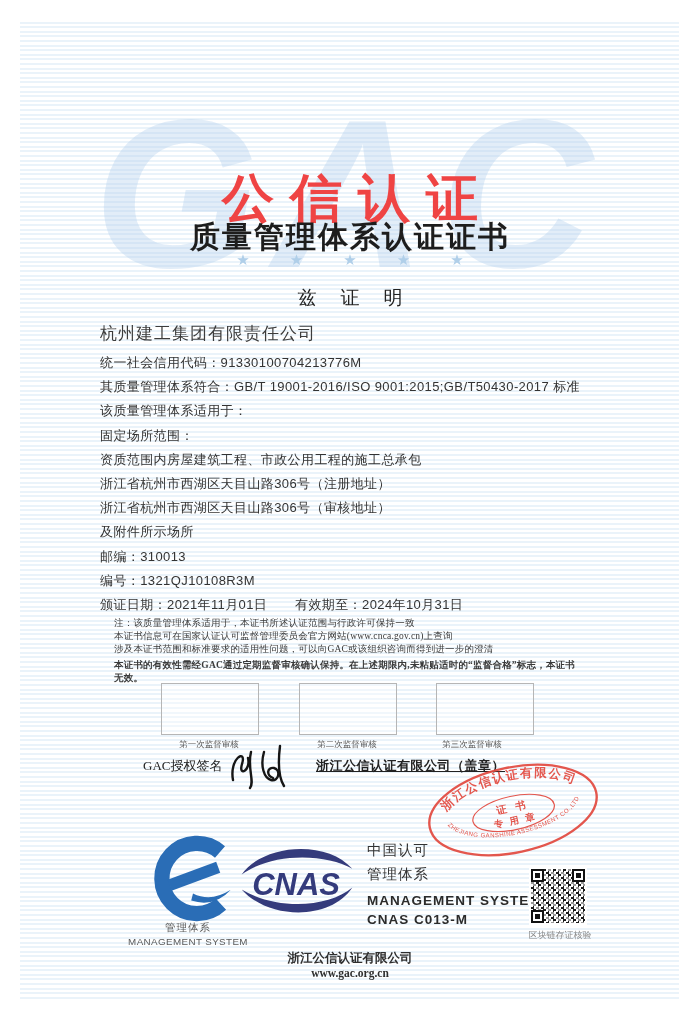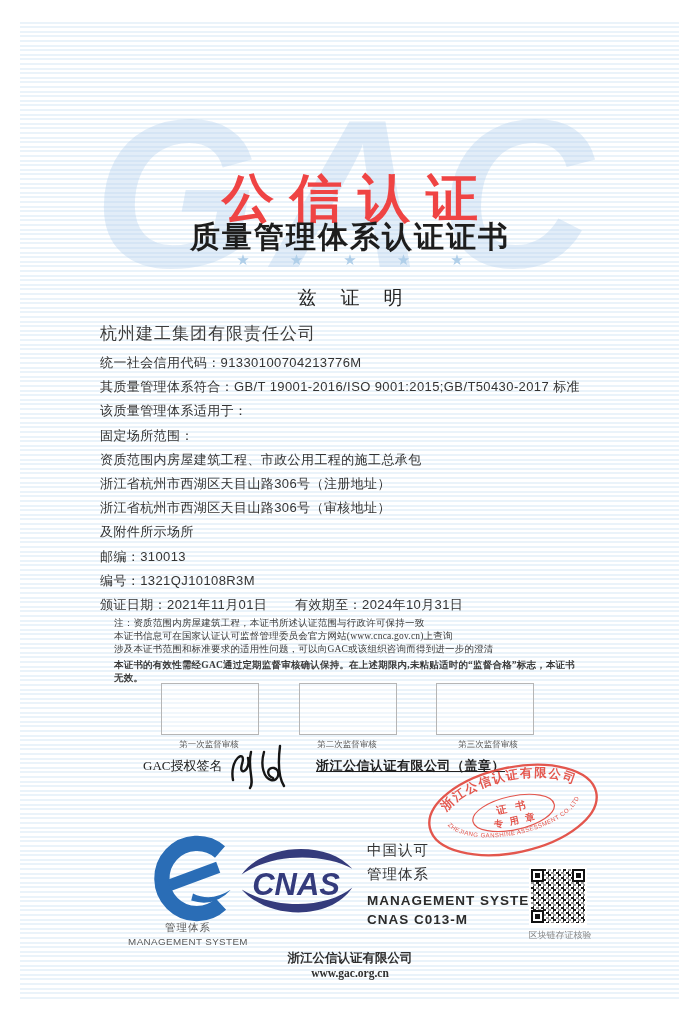--- a/index.html
+++ b/index.html
@@ -49,21 +49,21 @@
     font-family:"Liberation Serif","DejaVu Serif",serif;
     font-size:9.5px; line-height:13px; color:#3a3a3a; letter-spacing:0.2px;
   }
   .notes .last { margin-top:3px;font-weight:bold; }
   .sbox { position:absolute; top:683px; width:96px; height:50px; border:1px solid #b6b6b6; background:rgba(255,255,255,0.35); }
   .sbox.b1 { left:161px; } .sbox.b2 { left:299px; } .sbox.b3 { left:436px; }
   .sbox-label {
     position:absolute; top:739px; width:136px; text-align:center;
     font-family:"Liberation Serif","DejaVu Serif",serif; font-size:8.5px; color:#555;
   }
-  .sbox-label.l1 { left:141px; } .sbox-label.l2 { left:279px; } .sbox-label.l3 { left:420px; }
+  .sbox-label.l1 { left:141px; } .sbox-label.l2 { left:279px; } .sbox-label.l3 { left:404px; }
   .sig-label {
     position:absolute; left:143px; top:757px;
     font-family:"Liberation Serif","DejaVu Serif",serif; font-size:13px; color:#222;
   }
   .sig-svg { position:absolute; left:220px; top:740px; width:80px; height:52px; }
   .seal-holder {
     position:absolute; left:316px; top:757px;
     font-family:"Liberation Serif","DejaVu Serif",serif; font-weight:bold;
     font-size:13px; color:#222; letter-spacing:0.5px;text-decoration:underline;
   }
@@ -127,21 +127,21 @@
     <div>及附件所示场所</div>
     <div>邮编：310013</div>
     <div>编号：1321QJ10108R3M</div>
     <div class="date-row">
       <span>颁证日期：2021年11月01日</span>
       <span class="valid">有效期至：2024年10月31日</span>
     </div>
   </div>
 
   <div class="notes">
-    <div>注：资质范围内房屋建筑工程，本证书所述认证范围与行政许可保持一致</div>
+    <div>注：该质量管理体系适用于，本证书所述认证范围与行政许可保持一致</div>
     <div>本证书信息可在国家认证认可监督管理委员会官方网站(www.cnca.gov.cn)上查询</div>
     <div>涉及本证书范围和标准要求的适用性问题，可以向GAC或该组织咨询而得到进一步的澄清</div>
     <div class="last">本证书的有效性需经GAC通过定期监督审核确认保持。在上述期限内,未粘贴适时的“监督合格”标志，本证书无效。</div>
   </div>
 
   <div class="sbox b1"></div>
   <div class="sbox b2"></div>
   <div class="sbox b3"></div>
   <div class="sbox-label l1">第一次监督审核</div>
   <div class="sbox-label l2">第二次监督审核</div>

